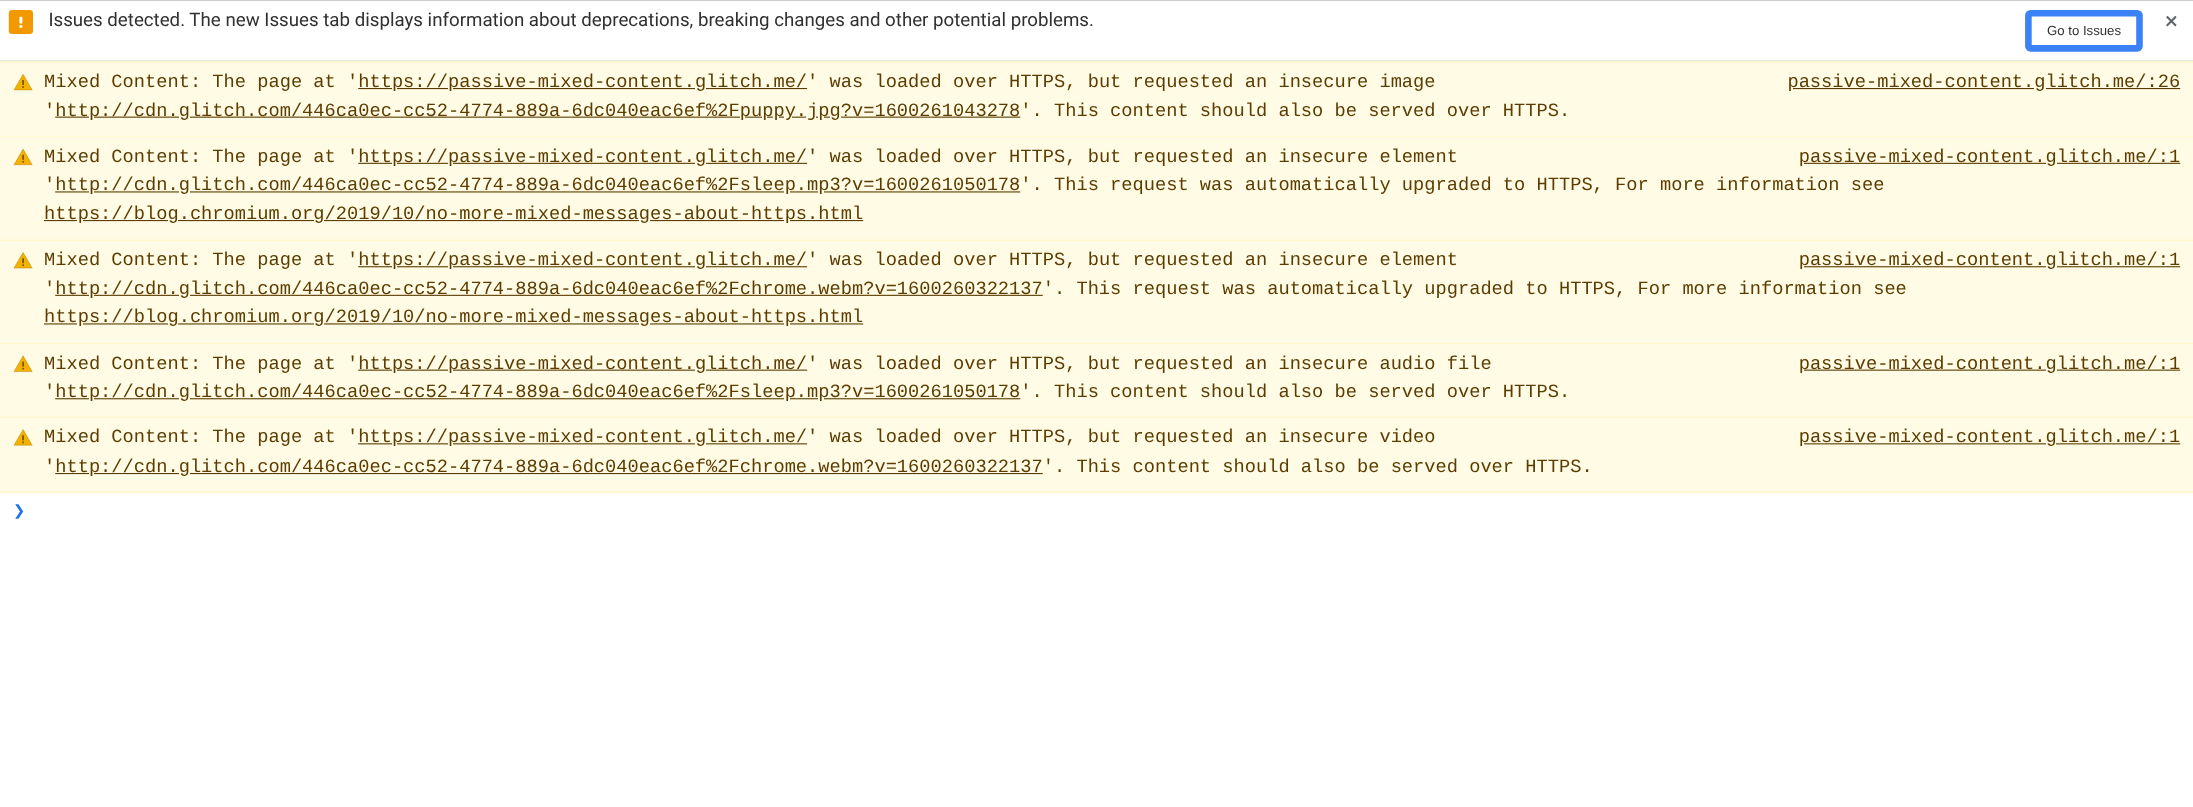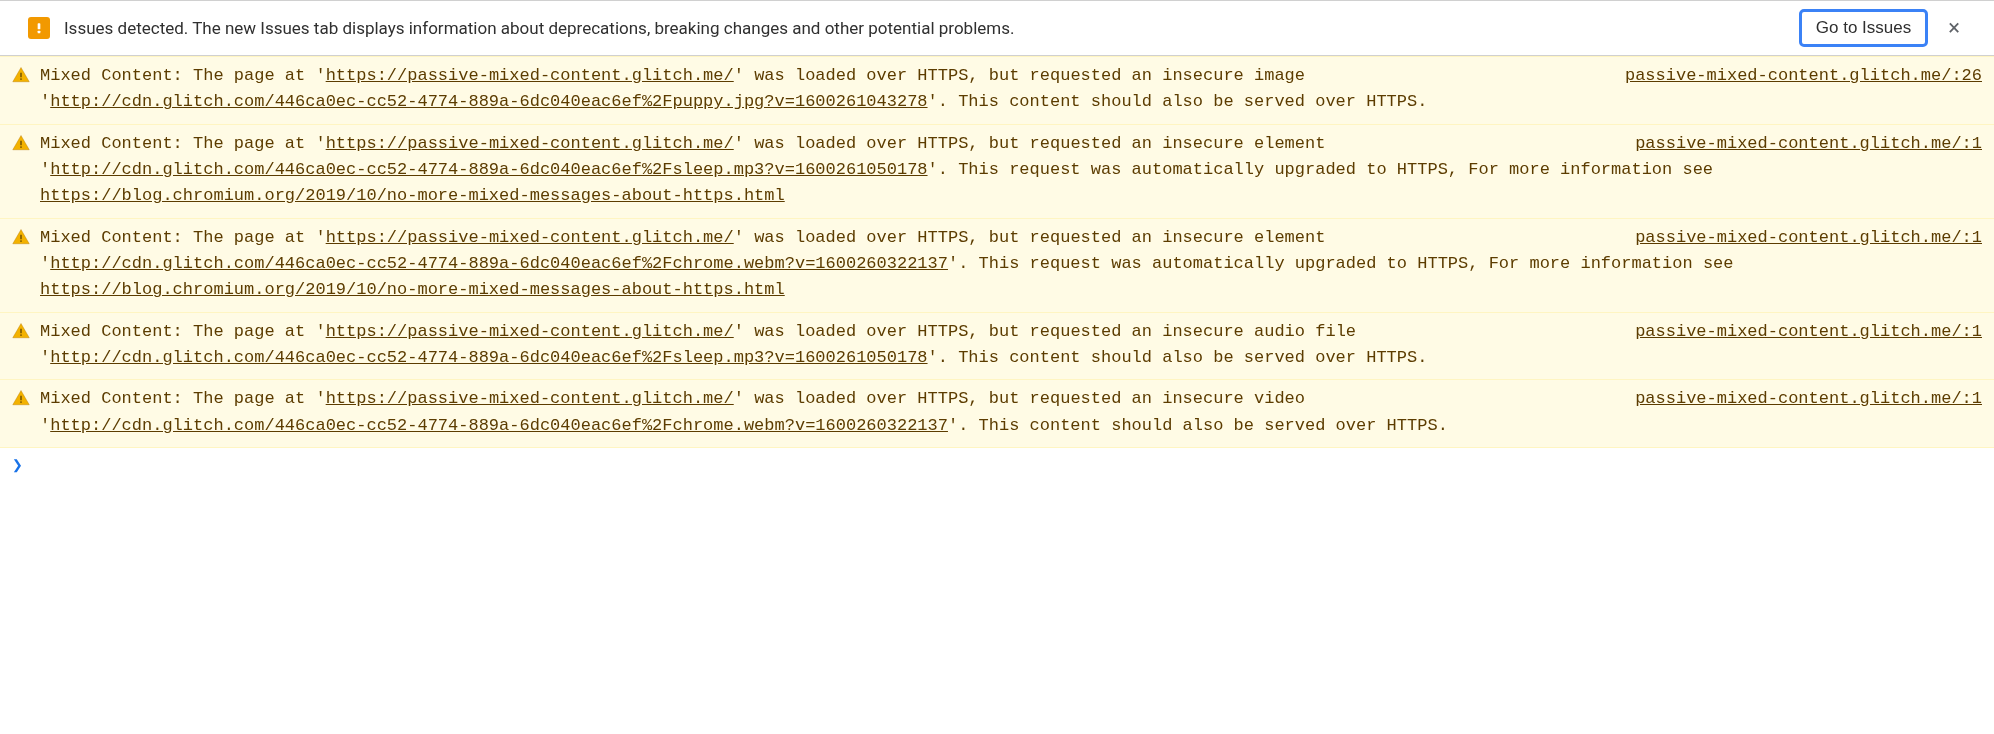--- a/index.html
+++ b/index.html
@@ -5,47 +5,47 @@
     * { box-sizing: border-box; margin: 0; padding: 0; }
     body {
       font-family: -apple-system, BlinkMacSystemFont, "Segoe UI", Roboto, sans-serif;
       font-size: 17px;
       background: #fff;
       color: #303030;
       width: 1994px;
     }
     .issues-bar {
       display: flex;
-      align-items: center;
-      padding: 8px 28px;
+      align-items: flex-start;
+      padding: 8px 8px;
       border-top: 1px solid #d0d0d0;
       border-bottom: 1px solid #d0d0d0;
       background: #fff;
       gap: 14px;
     }
     .issues-bar .icon-box {
       width: 22px; height: 22px;
       background: #f29900;
       border-radius: 3px;
       display: flex;
       align-items: center;
       justify-content: center;
       flex: 0 0 auto;
     }
     .issues-bar .icon-box svg { width: 16px; height: 16px; }
     .issues-bar .text {
       flex: 1;
       color: #303030;
     }
     .go-to-issues {
-      border: 3px solid #3b82f6;
+      border: 6px solid #3b82f6;
       background: #fff;
       border-radius: 5px;
       padding: 6px 14px;
-      font-size: 17px;
+      font-size: 12px;
       color: #303030;
       cursor: pointer;
     }
     .close-x {
       font-size: 22px;
       color: #5f6368;
       cursor: pointer;
       padding: 0 6px;
       line-height: 1;
     }

